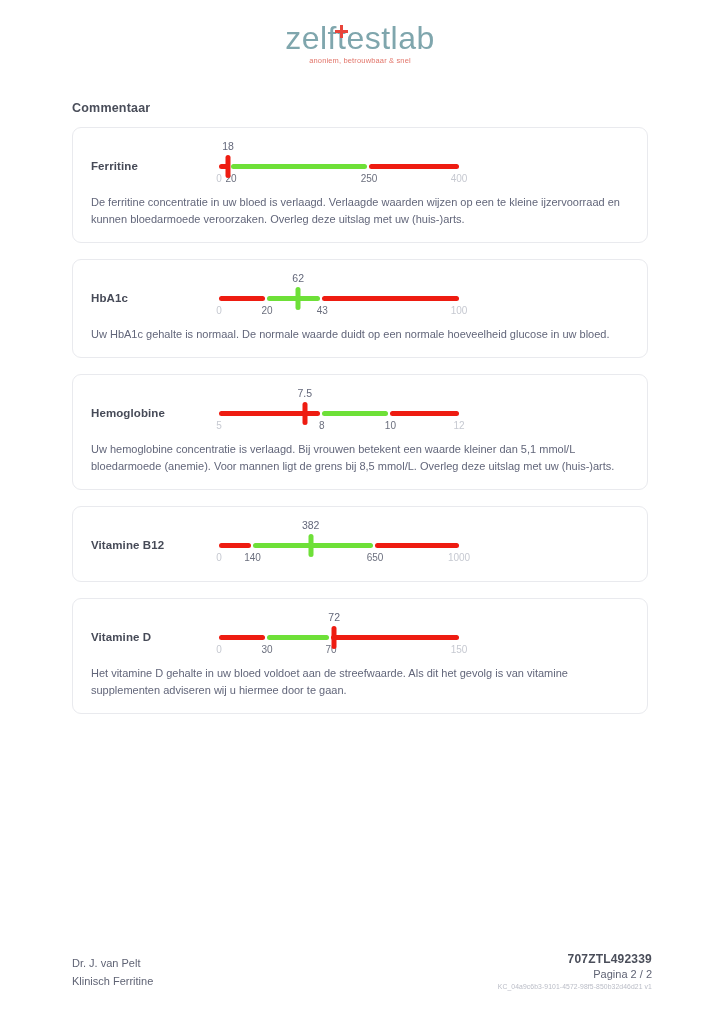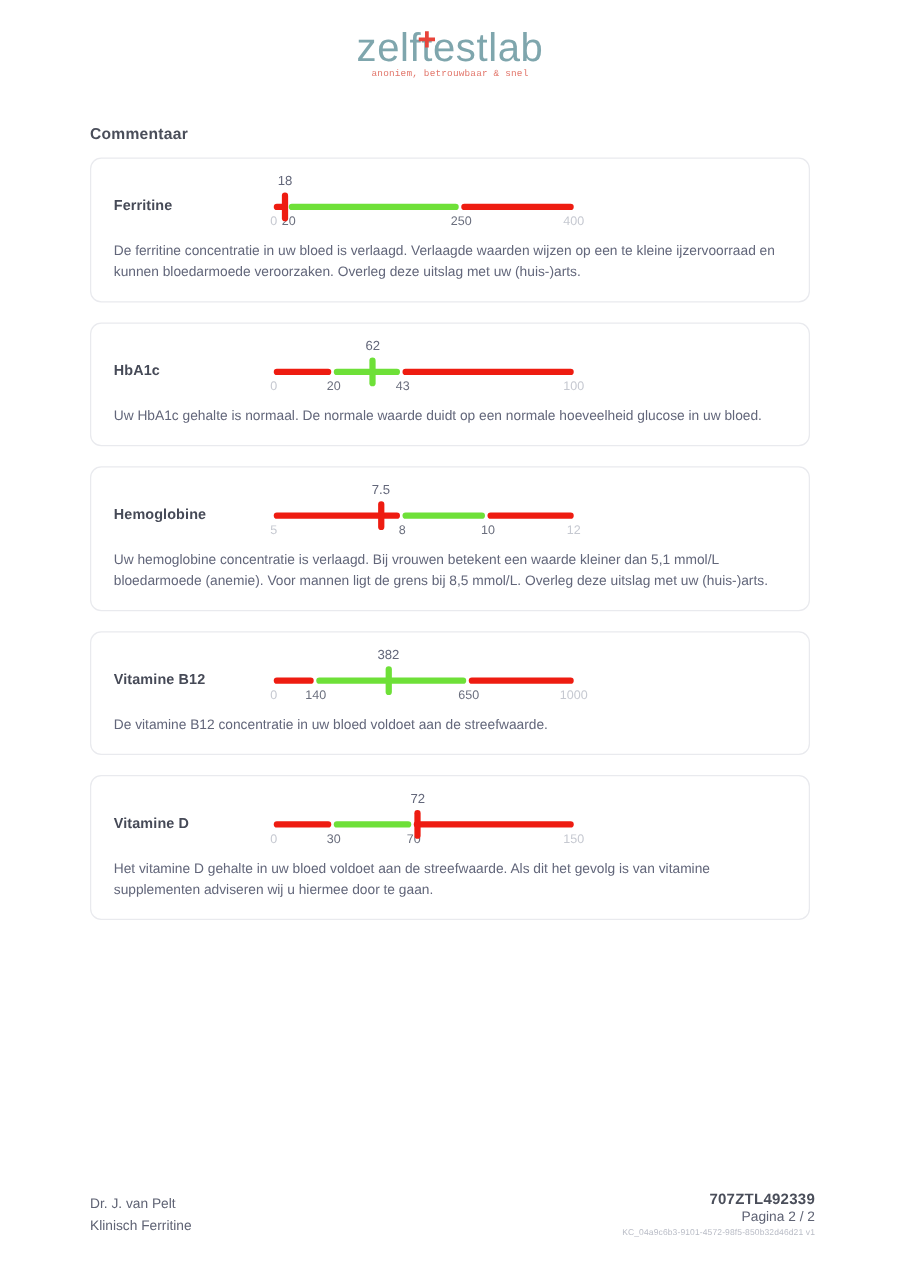--- a/index.html
+++ b/index.html
@@ -53,21 +53,20 @@
     left: 5px; top: 0; width: 3.4px; height: 13px;
   }
   .logo-cross-mark:after {
     left: 0; top: 4.8px; width: 13px; height: 3.4px;
   }
   .logo-tagline {
     font-size: 7.5px;
     color: #e2766b;
     letter-spacing: 0.15px;
     margin-top: 2px;
-    font-family: Liberation Mono, monospace;
   }
 
   
   .section-title {
     margin: 36px 0 0 72px;
     font-size: 12.5px;
     font-weight: bold;
     color: #4a4e5a;
     letter-spacing: 0.2px;
   }
@@ -275,21 +274,20 @@
           <div class="tick edge" style="left: 240px;">1000</div>
           <div class="marker-value" style="left: 91.68px;">382</div>
           <div class="gauge-track">
             <div class="seg low" style="left: 0px; width: 31.6px;"></div>
             <div class="seg mid" style="left: 33.6px; width: 120.4px;"></div>
             <div class="seg high" style="left: 156px; width: 84px;"></div>
             <div class="marker green" style="left: 91.68px;"></div>
           </div>
         </div>
       </div>
-      <div class="desc">De vitamine B12 concentratie in uw bloed voldoet aan de streefwaarde.</div>
     </div>
     <div class="card">
       <div class="card-top">
         <div class="test-name">Vitamine D</div>
         <div class="gauge">
           <div class="tick edge" style="left: 0px;">0</div>
           <div class="tick" style="left: 48px;">30</div>
           <div class="tick" style="left: 112px;">70</div>
           <div class="tick edge" style="left: 240px;">150</div>
           <div class="marker-value" style="left: 115.2px;">72</div>

